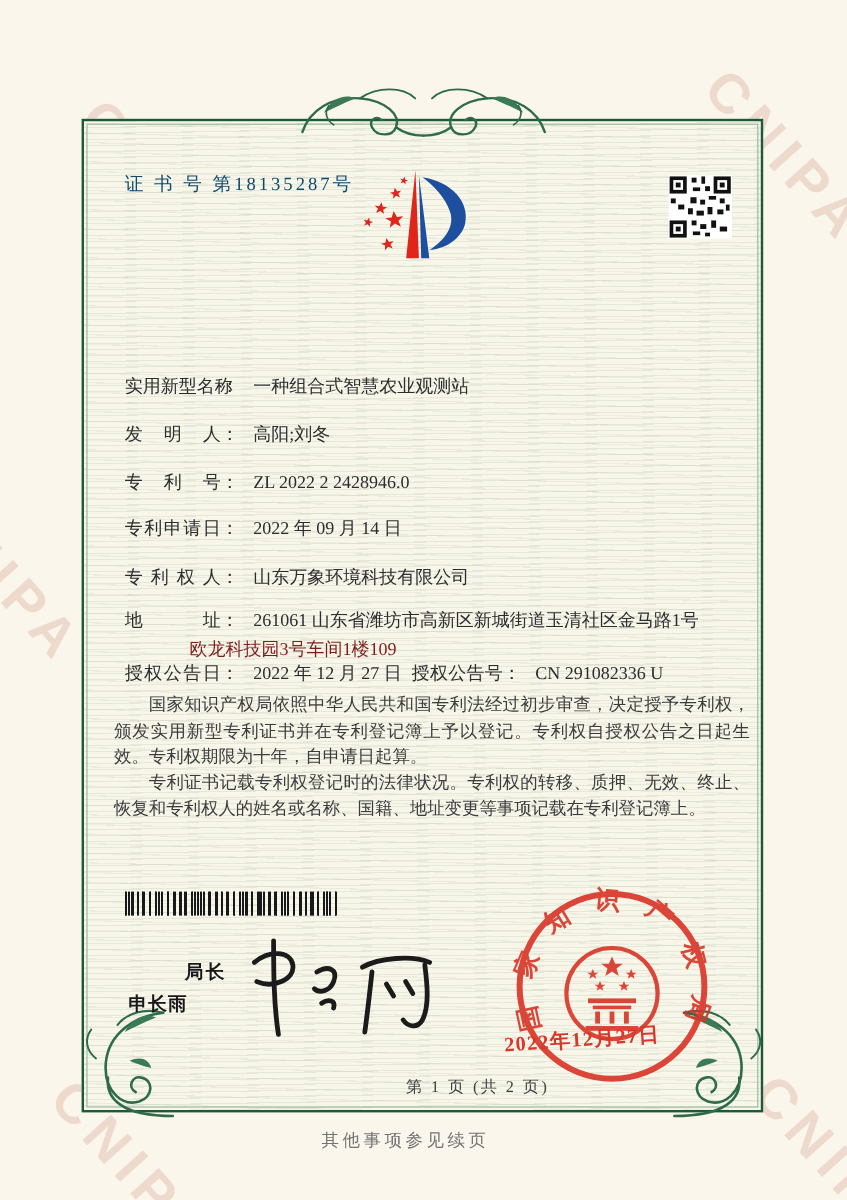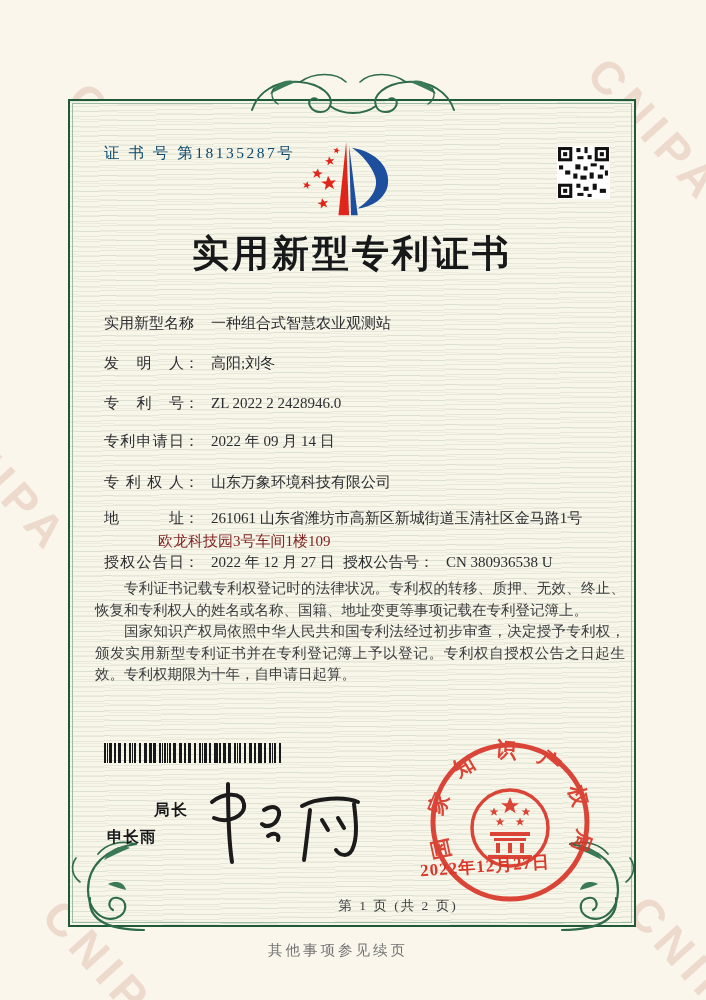--- a/index.html
+++ b/index.html
@@ -186,21 +186,20 @@
         <rect x="40" y="4" width="8" height="8"></rect>
         <rect x="4" y="40" width="8" height="8"></rect>
     </g>
     <g fill="#111">
       <rect x="6" y="6" width="4" height="4"></rect>
         <rect x="42" y="6" width="4" height="4"></rect>
         <rect x="6" y="42" width="4" height="4"></rect>
     </g>
   </svg>
 
-  <div class="title">实用新型专利证书</div>
 
   <div class="field-row" style="top:315px;">
     <span class="f-label">实用新型名称</span><span class="f-colon">：</span><span class="f-value">一种组合式智慧农业观测站</span>
   </div>
   <div class="field-row" style="top:355px;">
     <span class="f-label">发明人</span><span class="f-colon">：</span><span class="f-value">高阳;刘冬</span>
   </div>
   <div class="field-row" style="top:395px;">
     <span class="f-label">专利号</span><span class="f-colon">：</span><span class="f-value">ZL 2022 2 2428946.0</span>
   </div>
@@ -213,27 +212,27 @@
   <div class="field-row" style="top:510px;">
     <span class="f-label">地址</span><span class="f-colon">：</span><span class="f-value">261061 山东省潍坊市高新区新城街道玉清社区金马路1号</span>
   </div>
   <div class="addr-line2">欧龙科技园3号车间1楼109</div>
 
   <div class="field-row" style="top:554px;">
     <span>
       <span class="f-label">授权公告日</span><span class="f-colon">：</span><span class="f-value">2022 年 12 月 27 日</span>
     </span>
     <span class="grant2">
-      <span class="f-label" style="width:76px;">授权公告号</span><span class="f-colon">：</span><span class="f-value">CN 380936538 U</span>
+      <span class="f-label" style="width:76px;">授权公告号</span><span class="f-colon">：</span><span class="f-value">CN 291082336 U</span>
     </span>
   </div>
 
   <div class="paras">
+    <p>国家知识产权局依照中华人民共和国专利法经过初步审查，决定授予专利权，颁发实用新型专利证书并在专利登记簿上予以登记。专利权自授权公告之日起生效。专利权期限为十年，自申请日起算。</p>
     <p>专利证书记载专利权登记时的法律状况。专利权的转移、质押、无效、终止、恢复和专利权人的姓名或名称、国籍、地址变更等事项记载在专利登记簿上。</p>
-    <p>国家知识产权局依照中华人民共和国专利法经过初步审查，决定授予专利权，颁发实用新型专利证书并在专利登记簿上予以登记。专利权自授权公告之日起生效。专利权期限为十年，自申请日起算。</p>
   </div>
 
   <div class="barcode"></div>
 
   <div class="director-title">局长</div>
   <div class="director-name">申长雨</div>
 
   <svg class="signature" width="180" height="85" viewBox="0 0 180 85">
     <g fill="none" stroke="#1b1b1b" stroke-width="4" stroke-linecap="round" stroke-linejoin="round">
       <path d="M14 22 C26 12 44 12 46 24 C48 36 30 44 16 38"></path>

